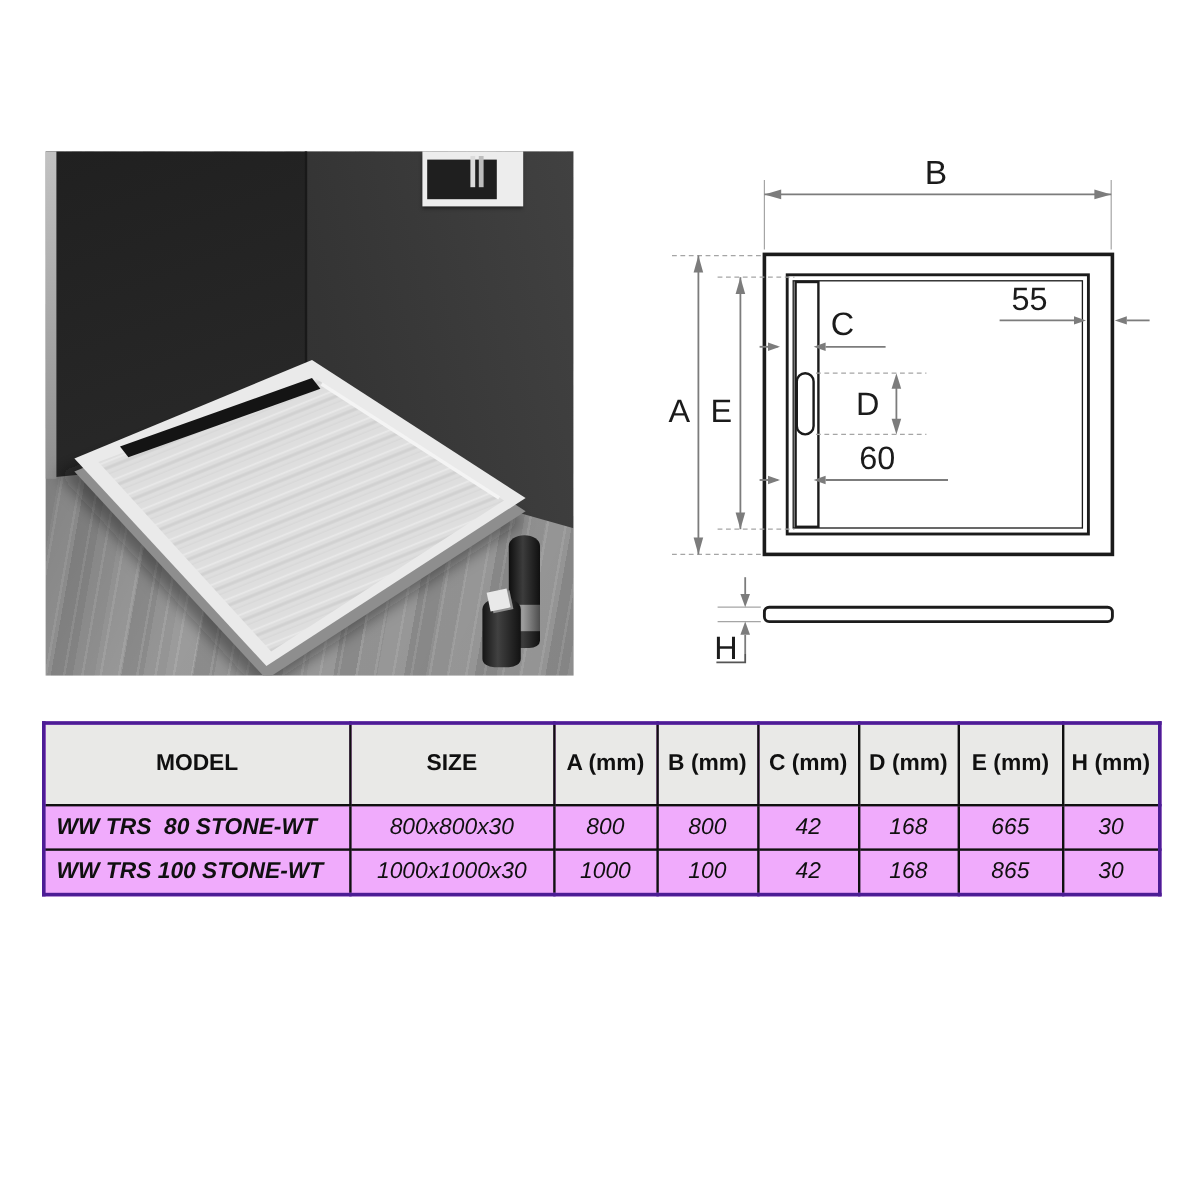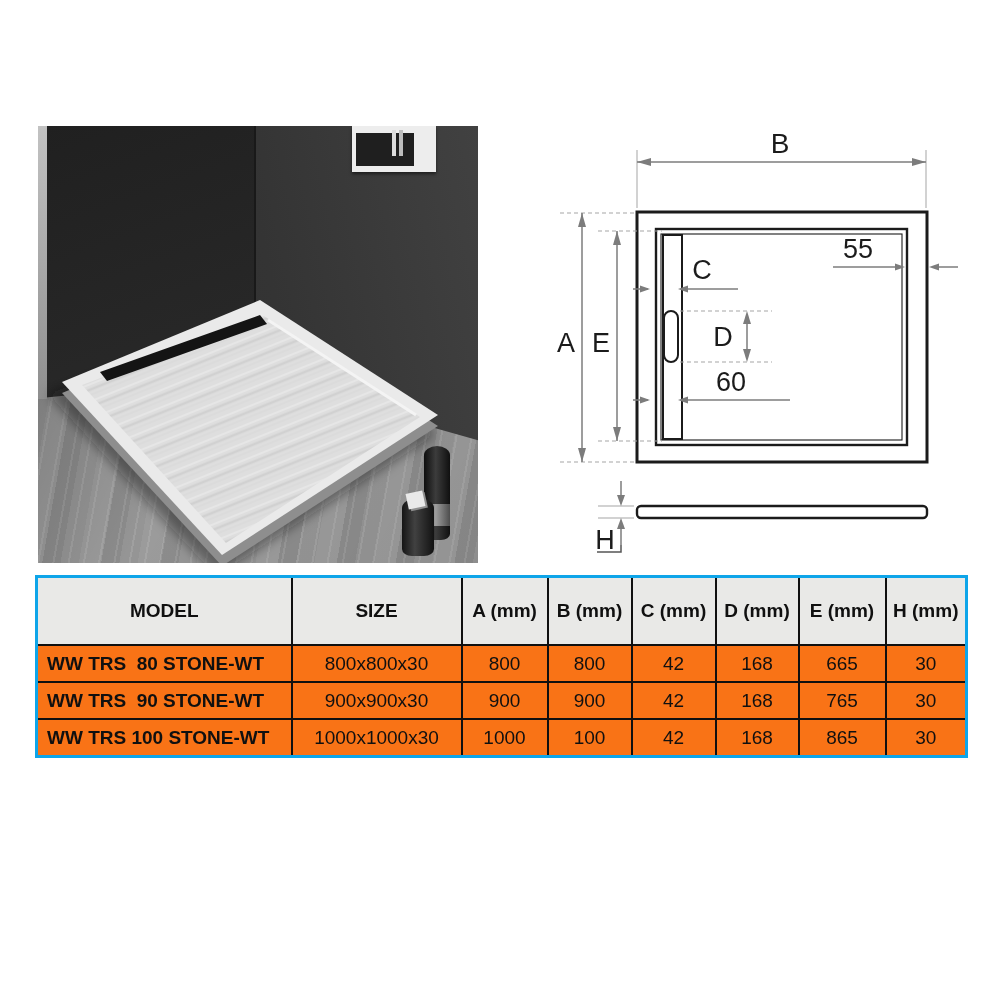--- a/index.html
+++ b/index.html
@@ -41,24 +41,24 @@
     border-radius:16px 16px 10px 10px / 10px 10px 7px 7px;}
   .cyl-cube{position:absolute;left:369px;top:366px;width:17px;height:16px;background:#e9e9e9;
     transform:rotate(-12deg);box-shadow:2px 2px 0 #8f8f8f;}
 
   
   .diagram{position:absolute;left:540px;top:100px;}
   .diagram text{fill:#1b1b1b;font-family:"Liberation Sans", sans-serif;}
 
   
   .spec-table-wrap{position:absolute;left:35px;top:575px;}
-  table.spec{border-collapse:collapse;table-layout:fixed;width:930px;border:3px solid #0ea5e9;background:#f97316;}
+  table.spec{border-collapse:collapse;table-layout:fixed;width:930px;border:3px solid #4c1d95;background:#f0abfc;margin-top:26px;}
   table.spec th, table.spec td{border:2px solid #101010;overflow:hidden;}
   table.spec thead th{height:64px;background:#e9e9e7;font-weight:bold;font-size:19px;color:#101010;text-align:center;}
-  table.spec tbody td{height:33px;font-size:19px;color:#101010;text-align:center;font-weight:normal;}
+  table.spec tbody td{height:33px;font-size:19px;color:#101010;text-align:center;font-weight:normal;font-style:italic;}
   table.spec tbody td.model{text-align:left;padding-left:9px;font-weight:bold;white-space:pre;}
 </style>
 </head>
 <body>
 
 <div class="photo">
   <div class="floor-shade"></div>
   <div class="wall-left"></div>
   <div class="wall-right"></div>
   <div class="wall-corner-line"></div>
@@ -186,30 +186,20 @@
           <td class="model">WW TRS  80 STONE-WT</td>
           <td class="">800x800x30</td>
           <td class="">800</td>
           <td class="">800</td>
           <td class="">42</td>
           <td class="">168</td>
           <td class="">665</td>
           <td class="">30</td>
         </tr>
         <tr>
-          <td class="model">WW TRS  90 STONE-WT</td>
-          <td class="">900x900x30</td>
-          <td class="">900</td>
-          <td class="">900</td>
-          <td class="">42</td>
-          <td class="">168</td>
-          <td class="">765</td>
-          <td class="">30</td>
-        </tr>
-        <tr>
           <td class="model">WW TRS 100 STONE-WT</td>
           <td class="">1000x1000x30</td>
           <td class="">1000</td>
           <td class="">100</td>
           <td class="">42</td>
           <td class="">168</td>
           <td class="">865</td>
           <td class="">30</td>
         </tr>
       </tbody>

